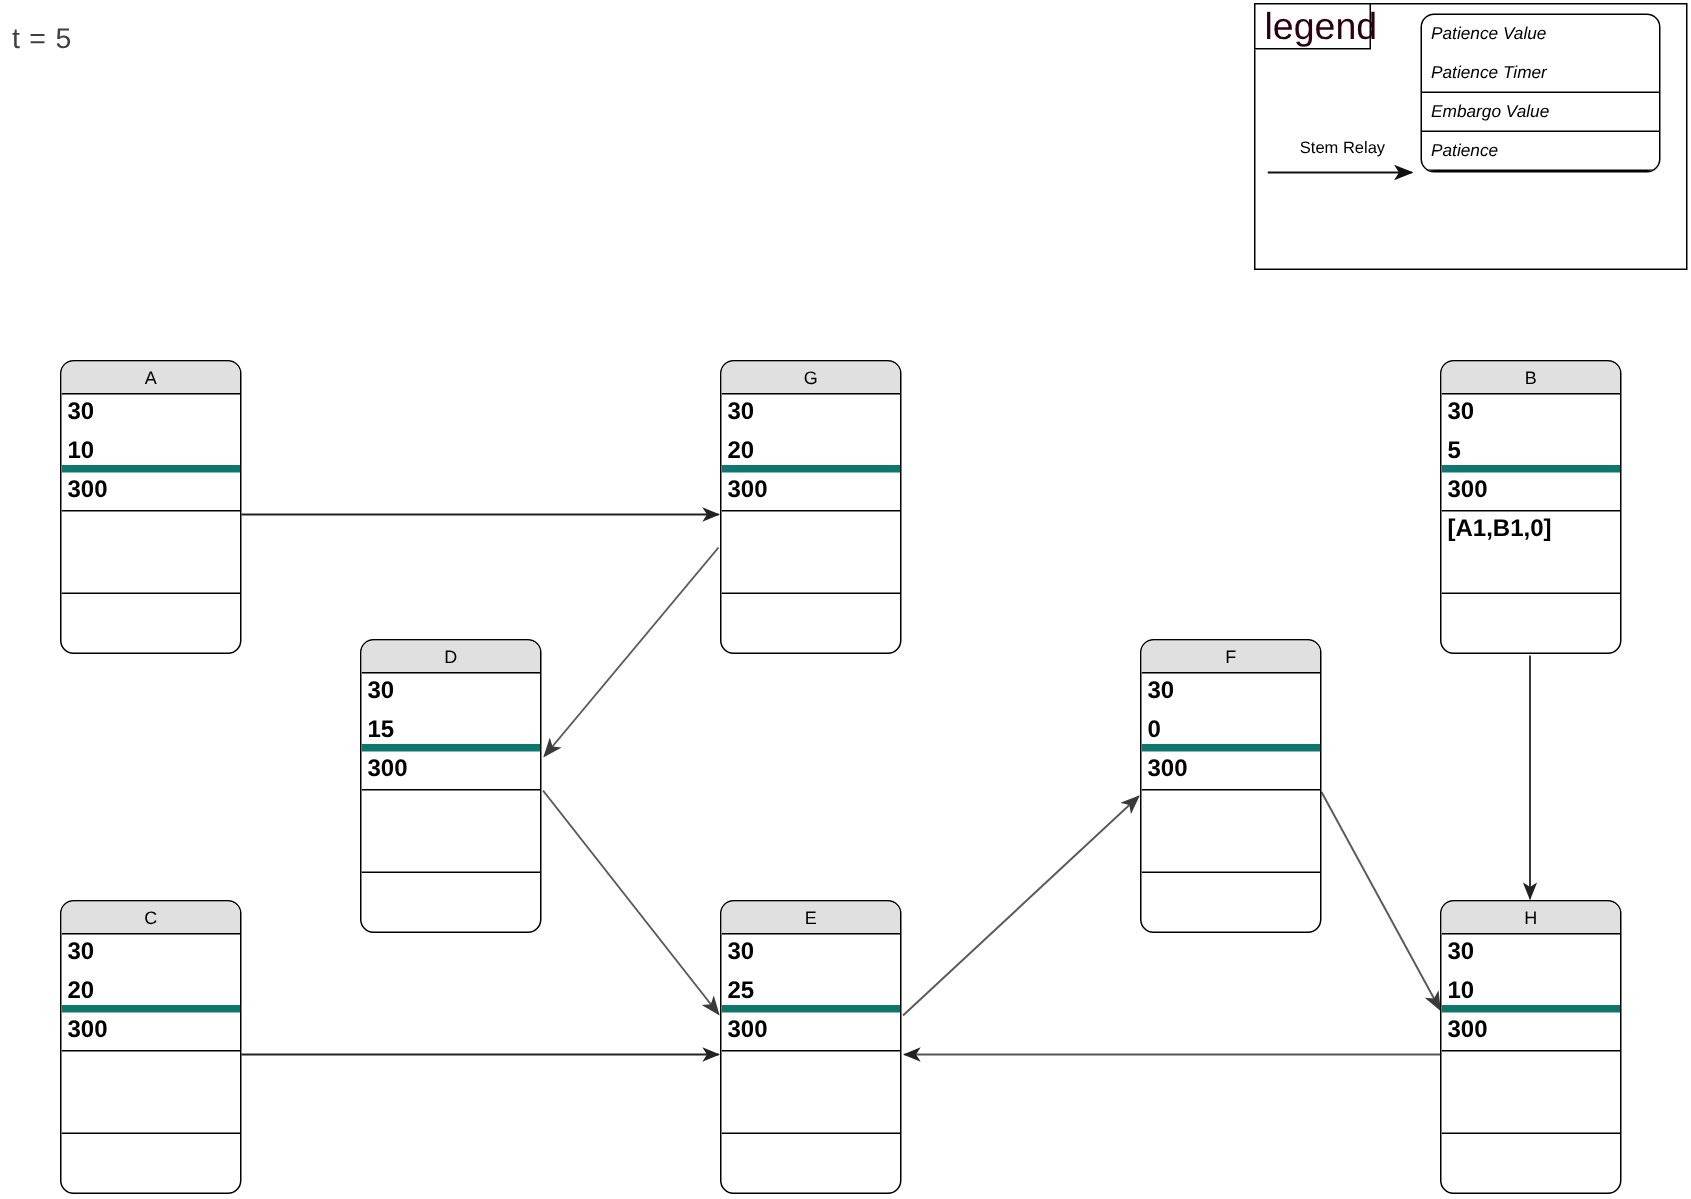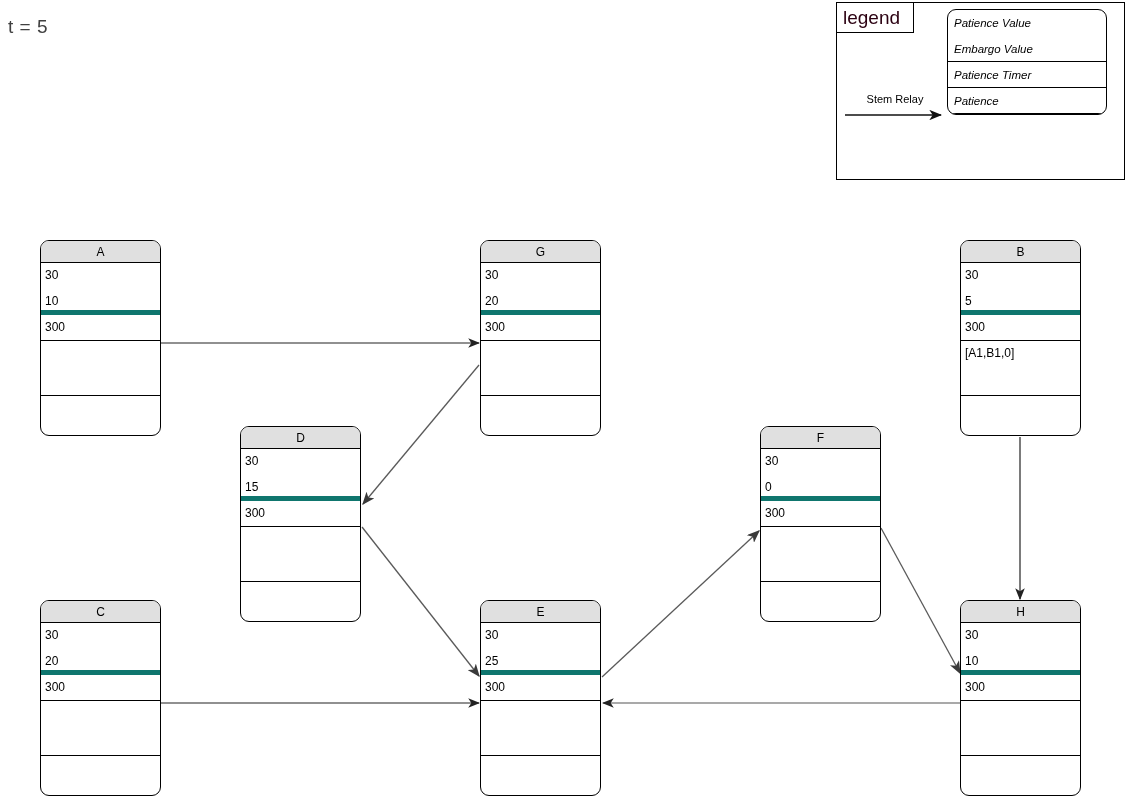--- a/index.html
+++ b/index.html
@@ -42,25 +42,26 @@
     height: 22px;
     line-height: 22px;
     text-align: center;
     font-size: 12px;
     background: #e0e0e0;
     border-bottom: 1px solid #000000;
   }
   .node-row {
     box-sizing: border-box;
     padding-left: 4px;
-    font-size: 12px;
+    font-size: 16px;
     line-height: 14px;
     padding-top: 5px;
     white-space: nowrap;
     overflow: hidden;
+    font-weight: bold;
   }
   .row-pv   { height: 26px; }
   .row-pt   { height: 26px; border-bottom: 5px solid #0f766e; }
   .row-ev   { height: 26px; border-bottom: 1px solid #000000; }
   .row-sp   { height: 55px; border-bottom: 1px solid #000000; }
   .row-mp   { height: 39px; }
 
   
   #legend {
     position: absolute;
@@ -74,21 +75,21 @@
   }
   #legend-title {
     position: absolute;
     left: -1px;
     top: -1px;
     width: 78px;
     height: 31px;
     box-sizing: border-box;
     border: 1px solid #000000;
     background: #ffffff;
-    font-size: 19px;
+    font-size: 25px;
     line-height: 30px;
     padding-left: 6px;
     color: #2b0011;
     white-space: nowrap;
   }
   #stem-relay-label {
     position: absolute;
     left: 8px;
     top: 90px;
     width: 100px;
@@ -177,22 +178,22 @@
     <defs>
       <marker id="ah2" markerWidth="10" markerHeight="8" refX="9" refY="4" orient="auto" markerUnits="strokeWidth">
         <path d="M0,0 L10,4 L0,8 L2.6,4 z" fill="#111111"></path>
       </marker>
     </defs>
     <line x1="0" y1="6" x2="96" y2="6" stroke="#111111" stroke-width="1.3" marker-end="url(#ah2)"></line>
   </svg>
 
   <div id="legend-node">
     <div class="legend-row">Patience Value</div>
+    <div class="legend-row sep">Patience Timer</div>
     <div class="legend-row sep">Embargo Value</div>
-    <div class="legend-row sep">Patience Timer</div>
     <div class="legend-row sep">Patience</div>
   </div>
 </div>
 
 <div class="node" style="left:40px; top:240px;">
   <div class="node-header">A</div>
   <div class="node-row row-pv">30</div>
   <div class="node-row row-pt">10</div>
   <div class="node-row row-ev">300</div>
   <div class="node-row row-sp"></div>

